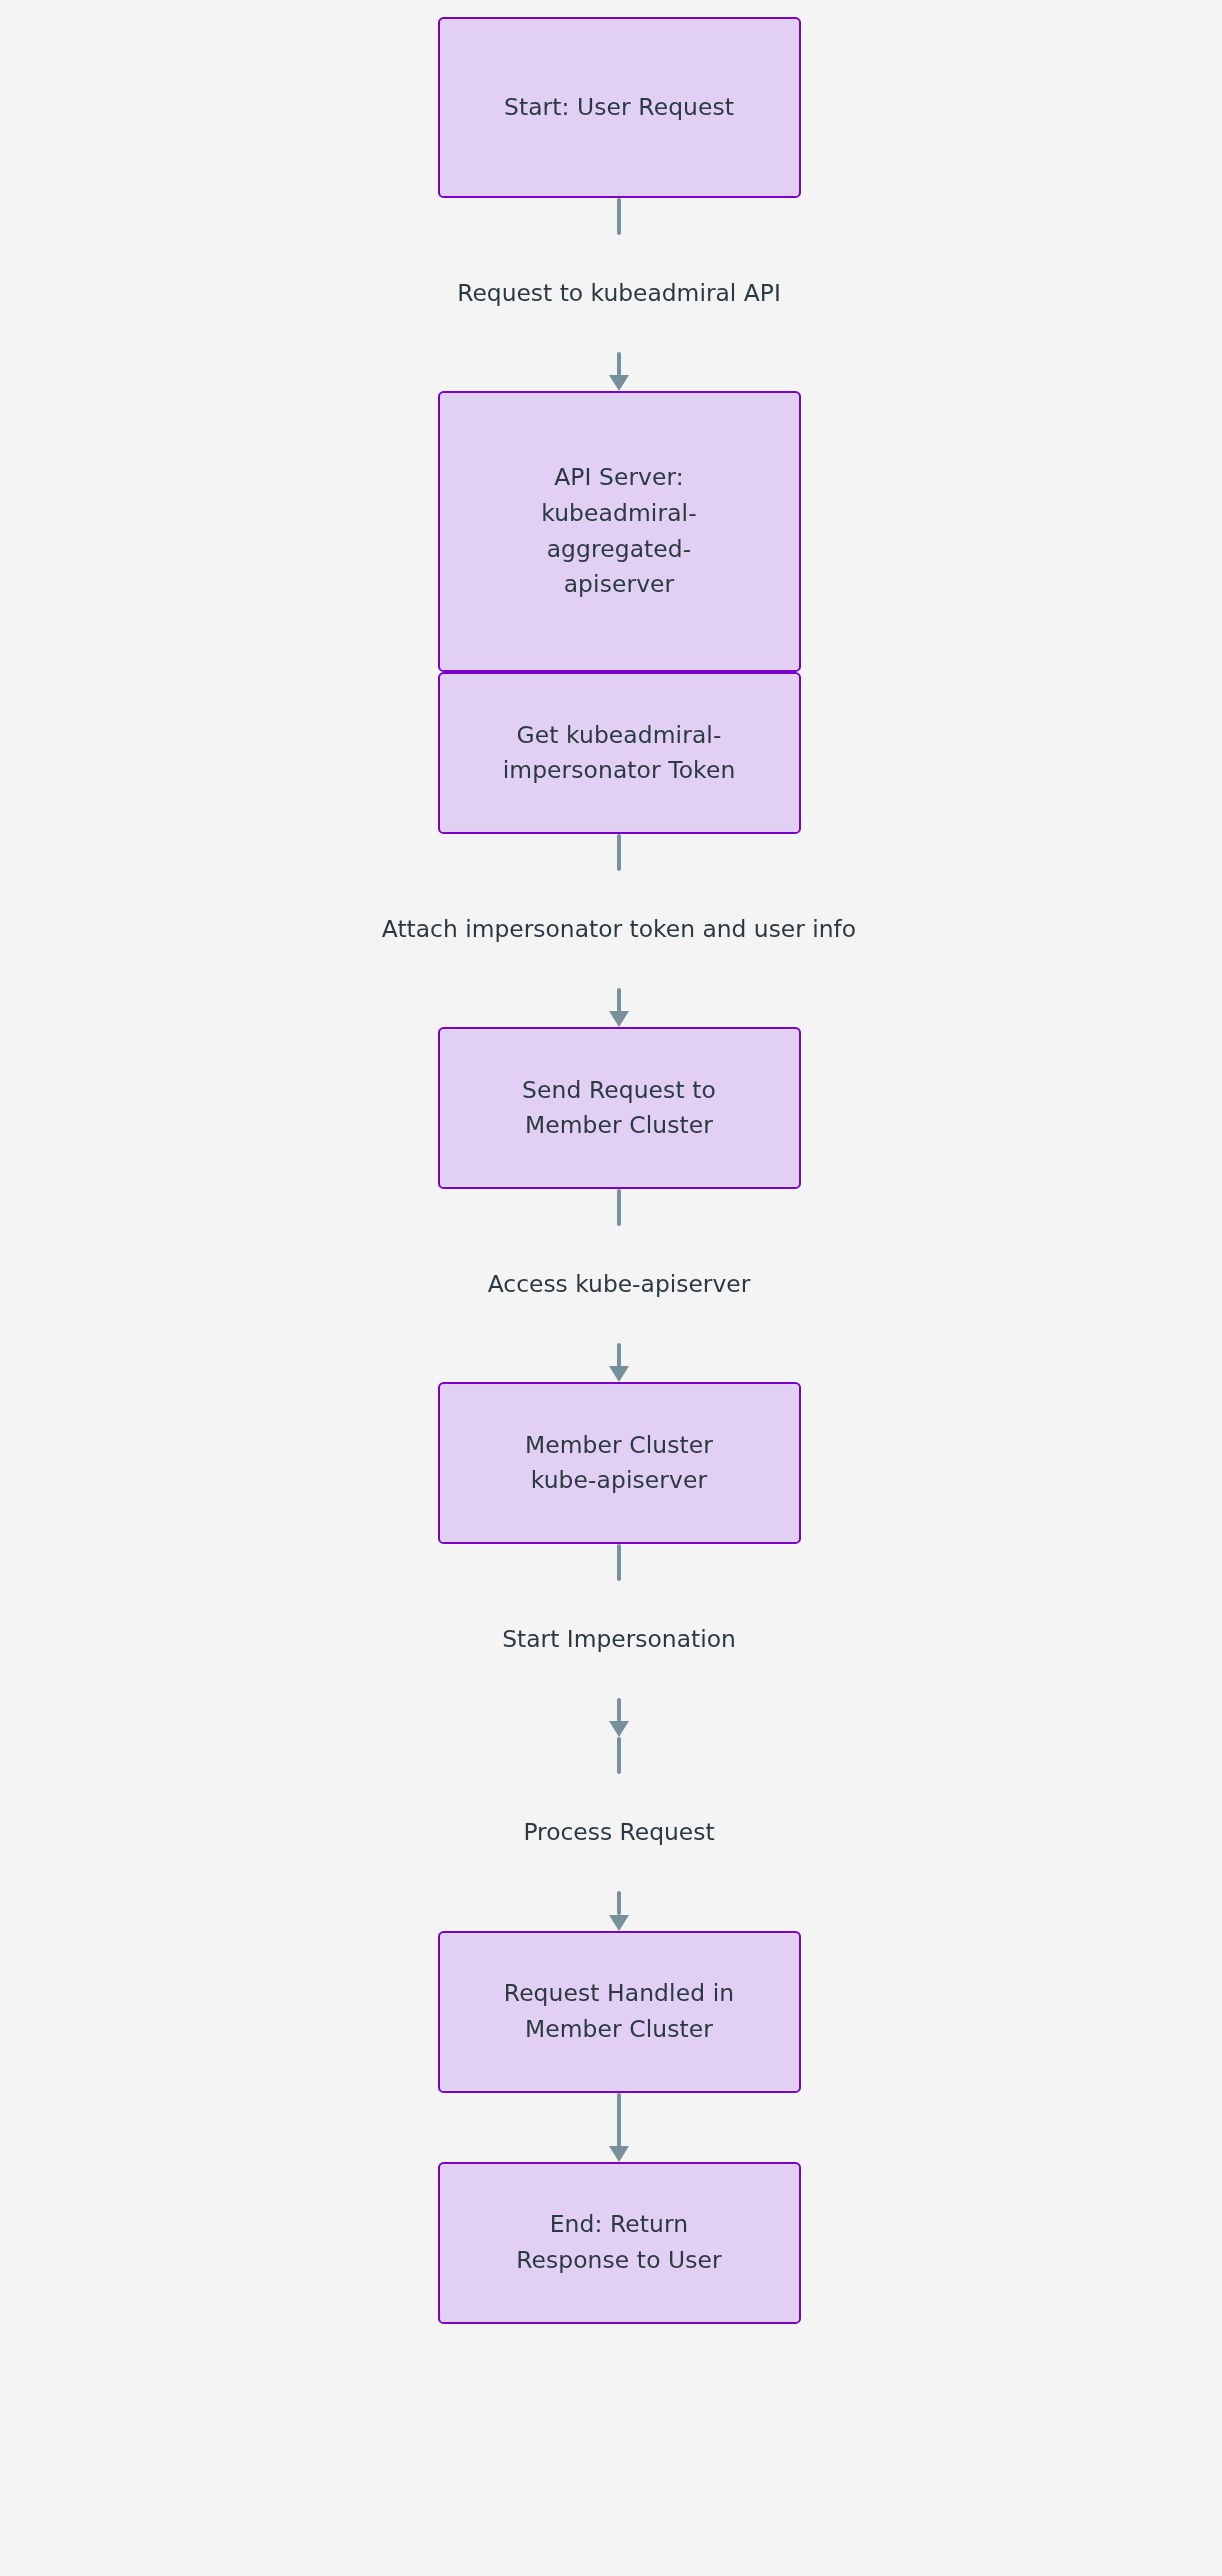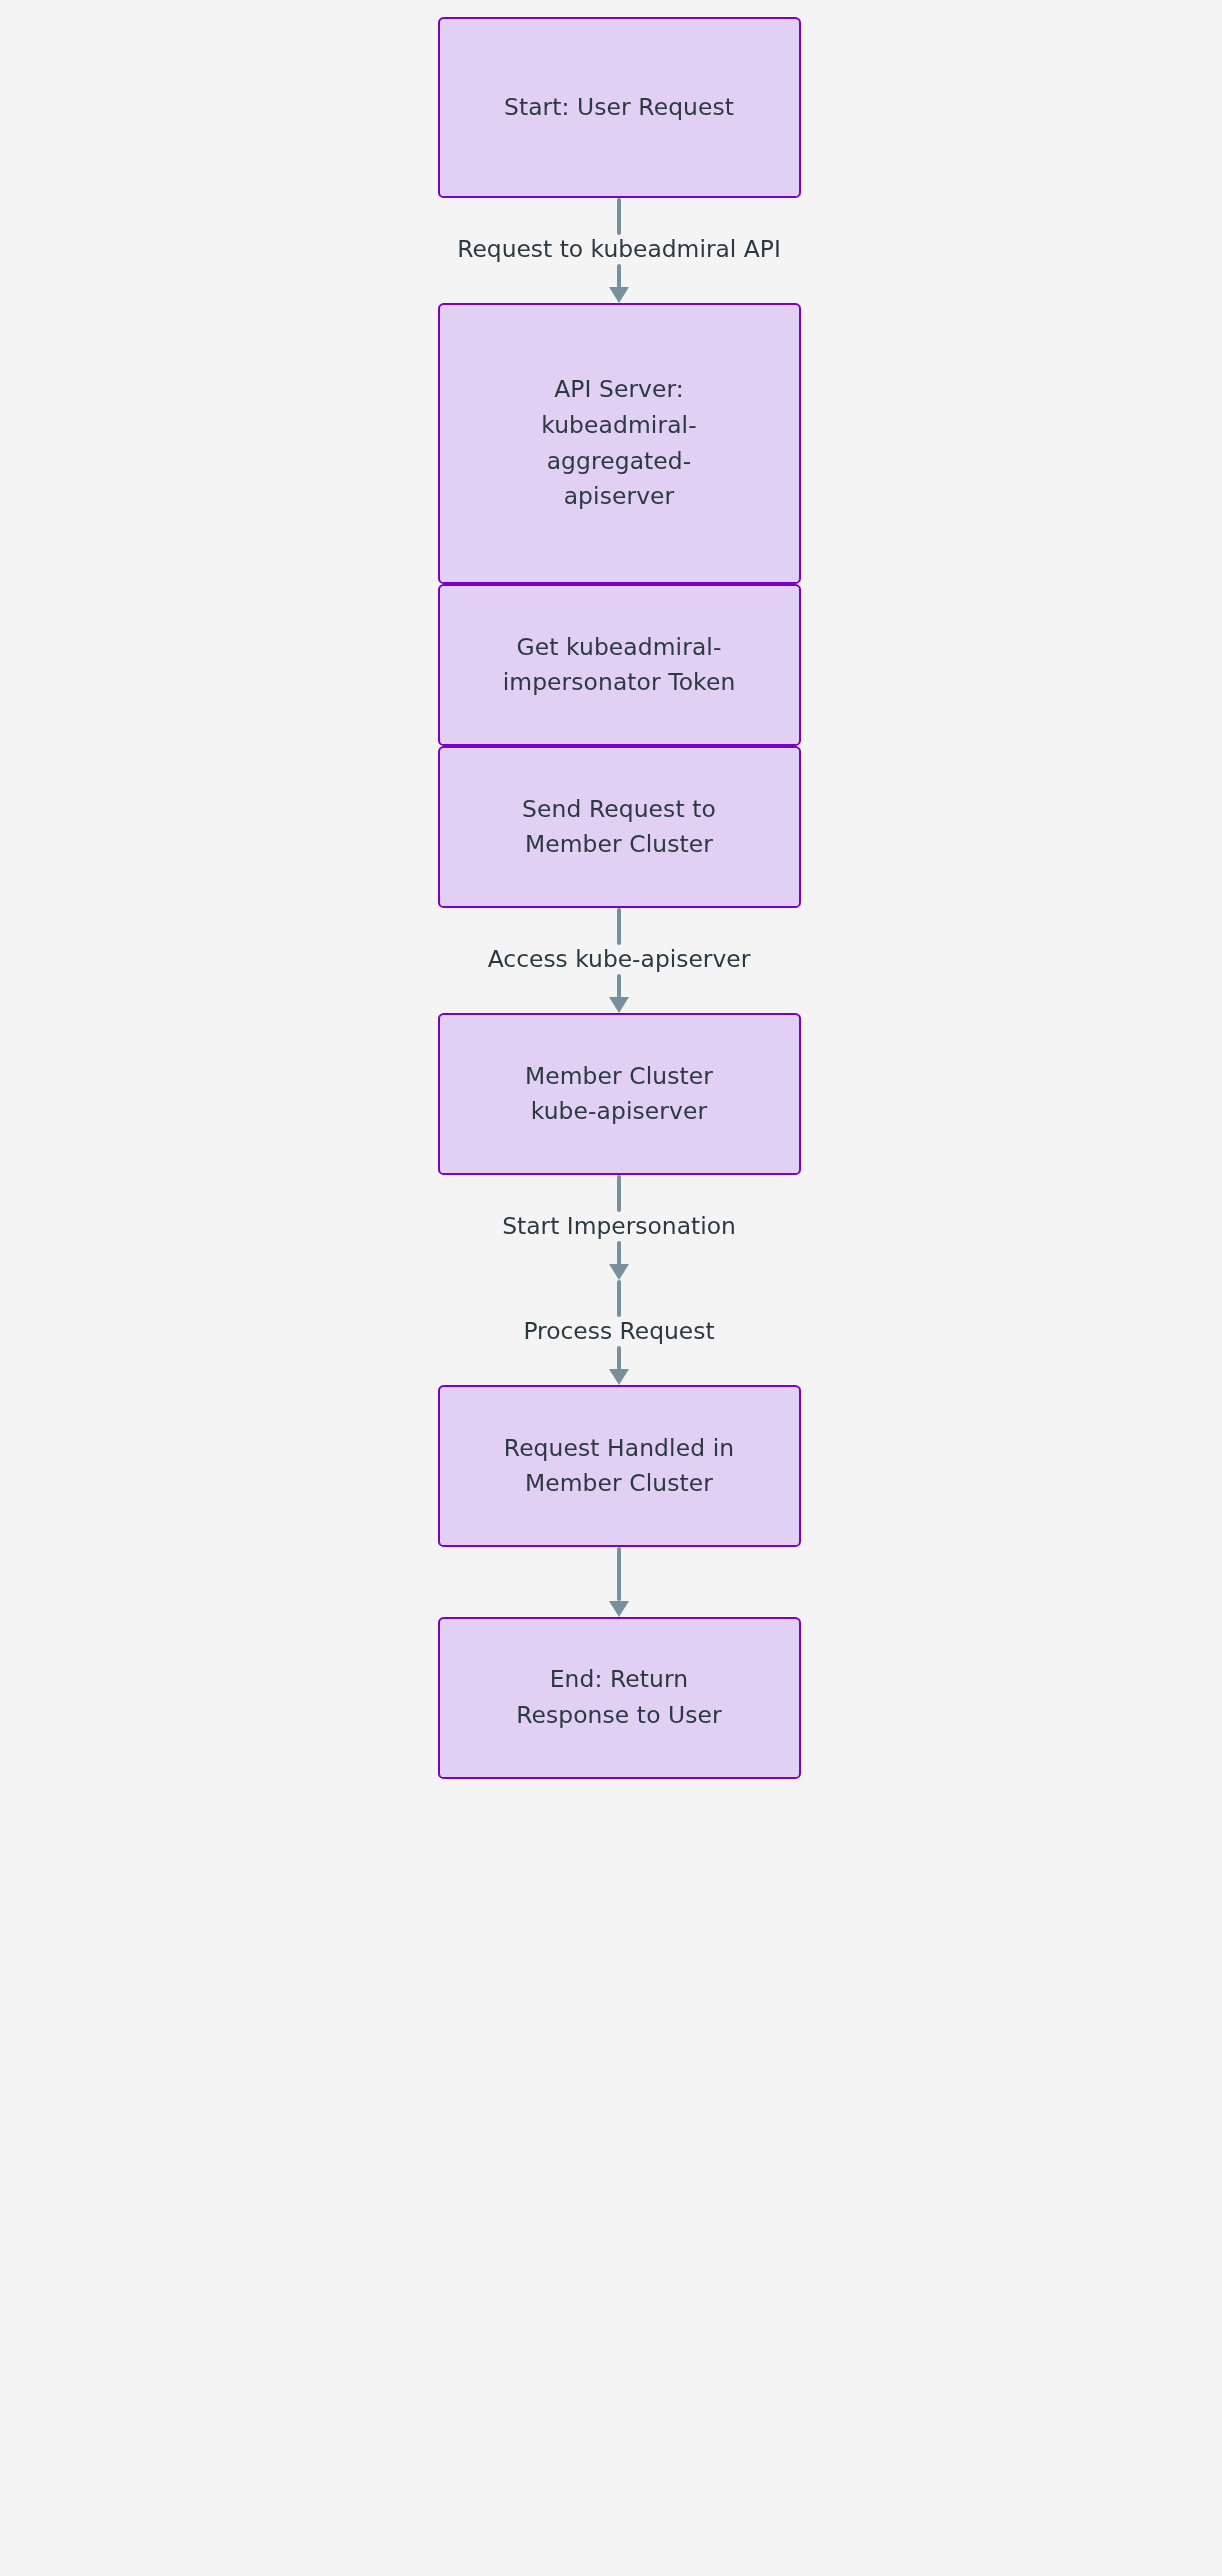--- a/index.html
+++ b/index.html
@@ -59,20 +59,21 @@
   .node.h-173 { height: 162px; align-items: center; }
 
   
   .edge {
     position: relative;
     width: 363px;
     display: flex;
     flex-direction: column;
     align-items: center;
     flex: none;
+    gap: 44px;
   }
 
   .stem {
     width: 4.7px;
     background: #78909c;
     border-radius: 2.8px;
     flex: none;
   }
 
   .edge-label {
@@ -133,20 +134,28 @@
 aggregated-
 apiserver</span>
     </div>
 
 
     <div class="node h-173">
       <span class="node-label">Get kubeadmiral-
 impersonator Token</span>
     </div>
 
+    <div class="edge">
+      <div class="stem" style="height:37px"></div>
+      <div class="edge-label">Attach impersonator token and user info</div>
+      <div class="arrow-wrap">
+        <div class="stem" style="height:24px"></div>
+        <div class="arrowhead"></div>
+      </div>
+    </div>
 
     <div class="node h-173">
       <span class="node-label">Send Request to
 Member Cluster</span>
     </div>
 
     <div class="edge">
       <div class="stem" style="height:37px"></div>
       <div class="edge-label">Access kube-apiserver</div>
       <div class="arrow-wrap">

